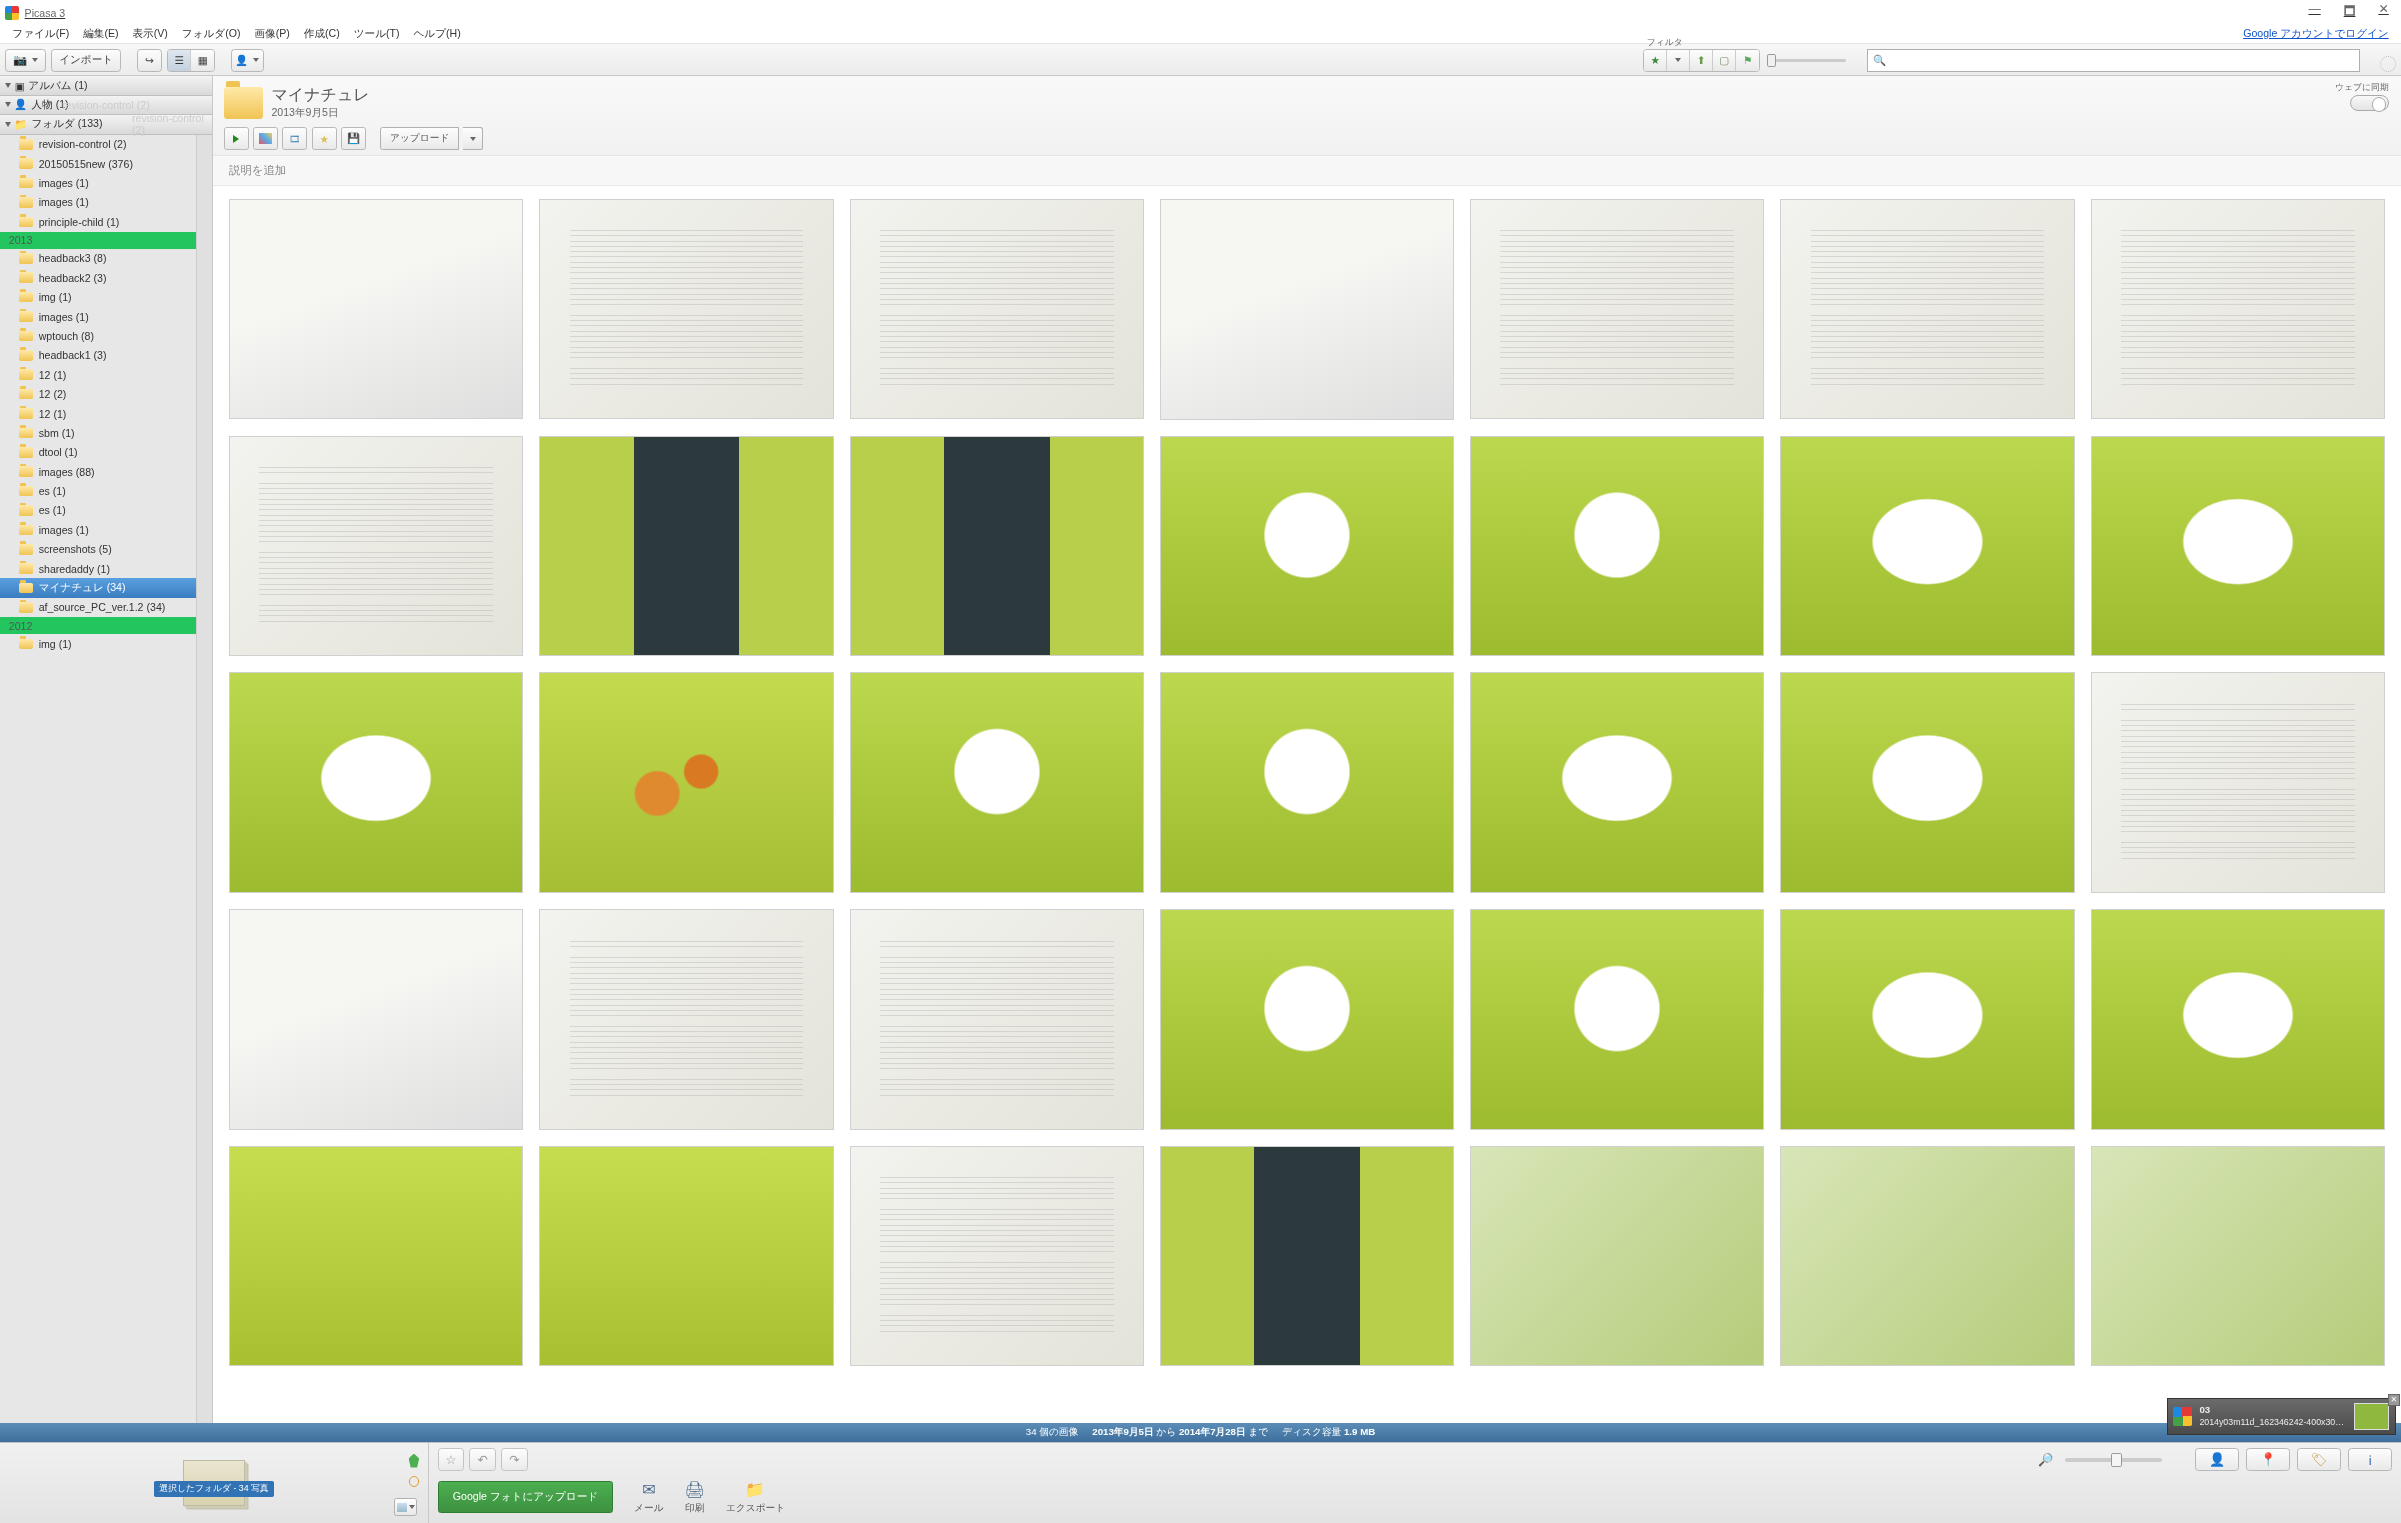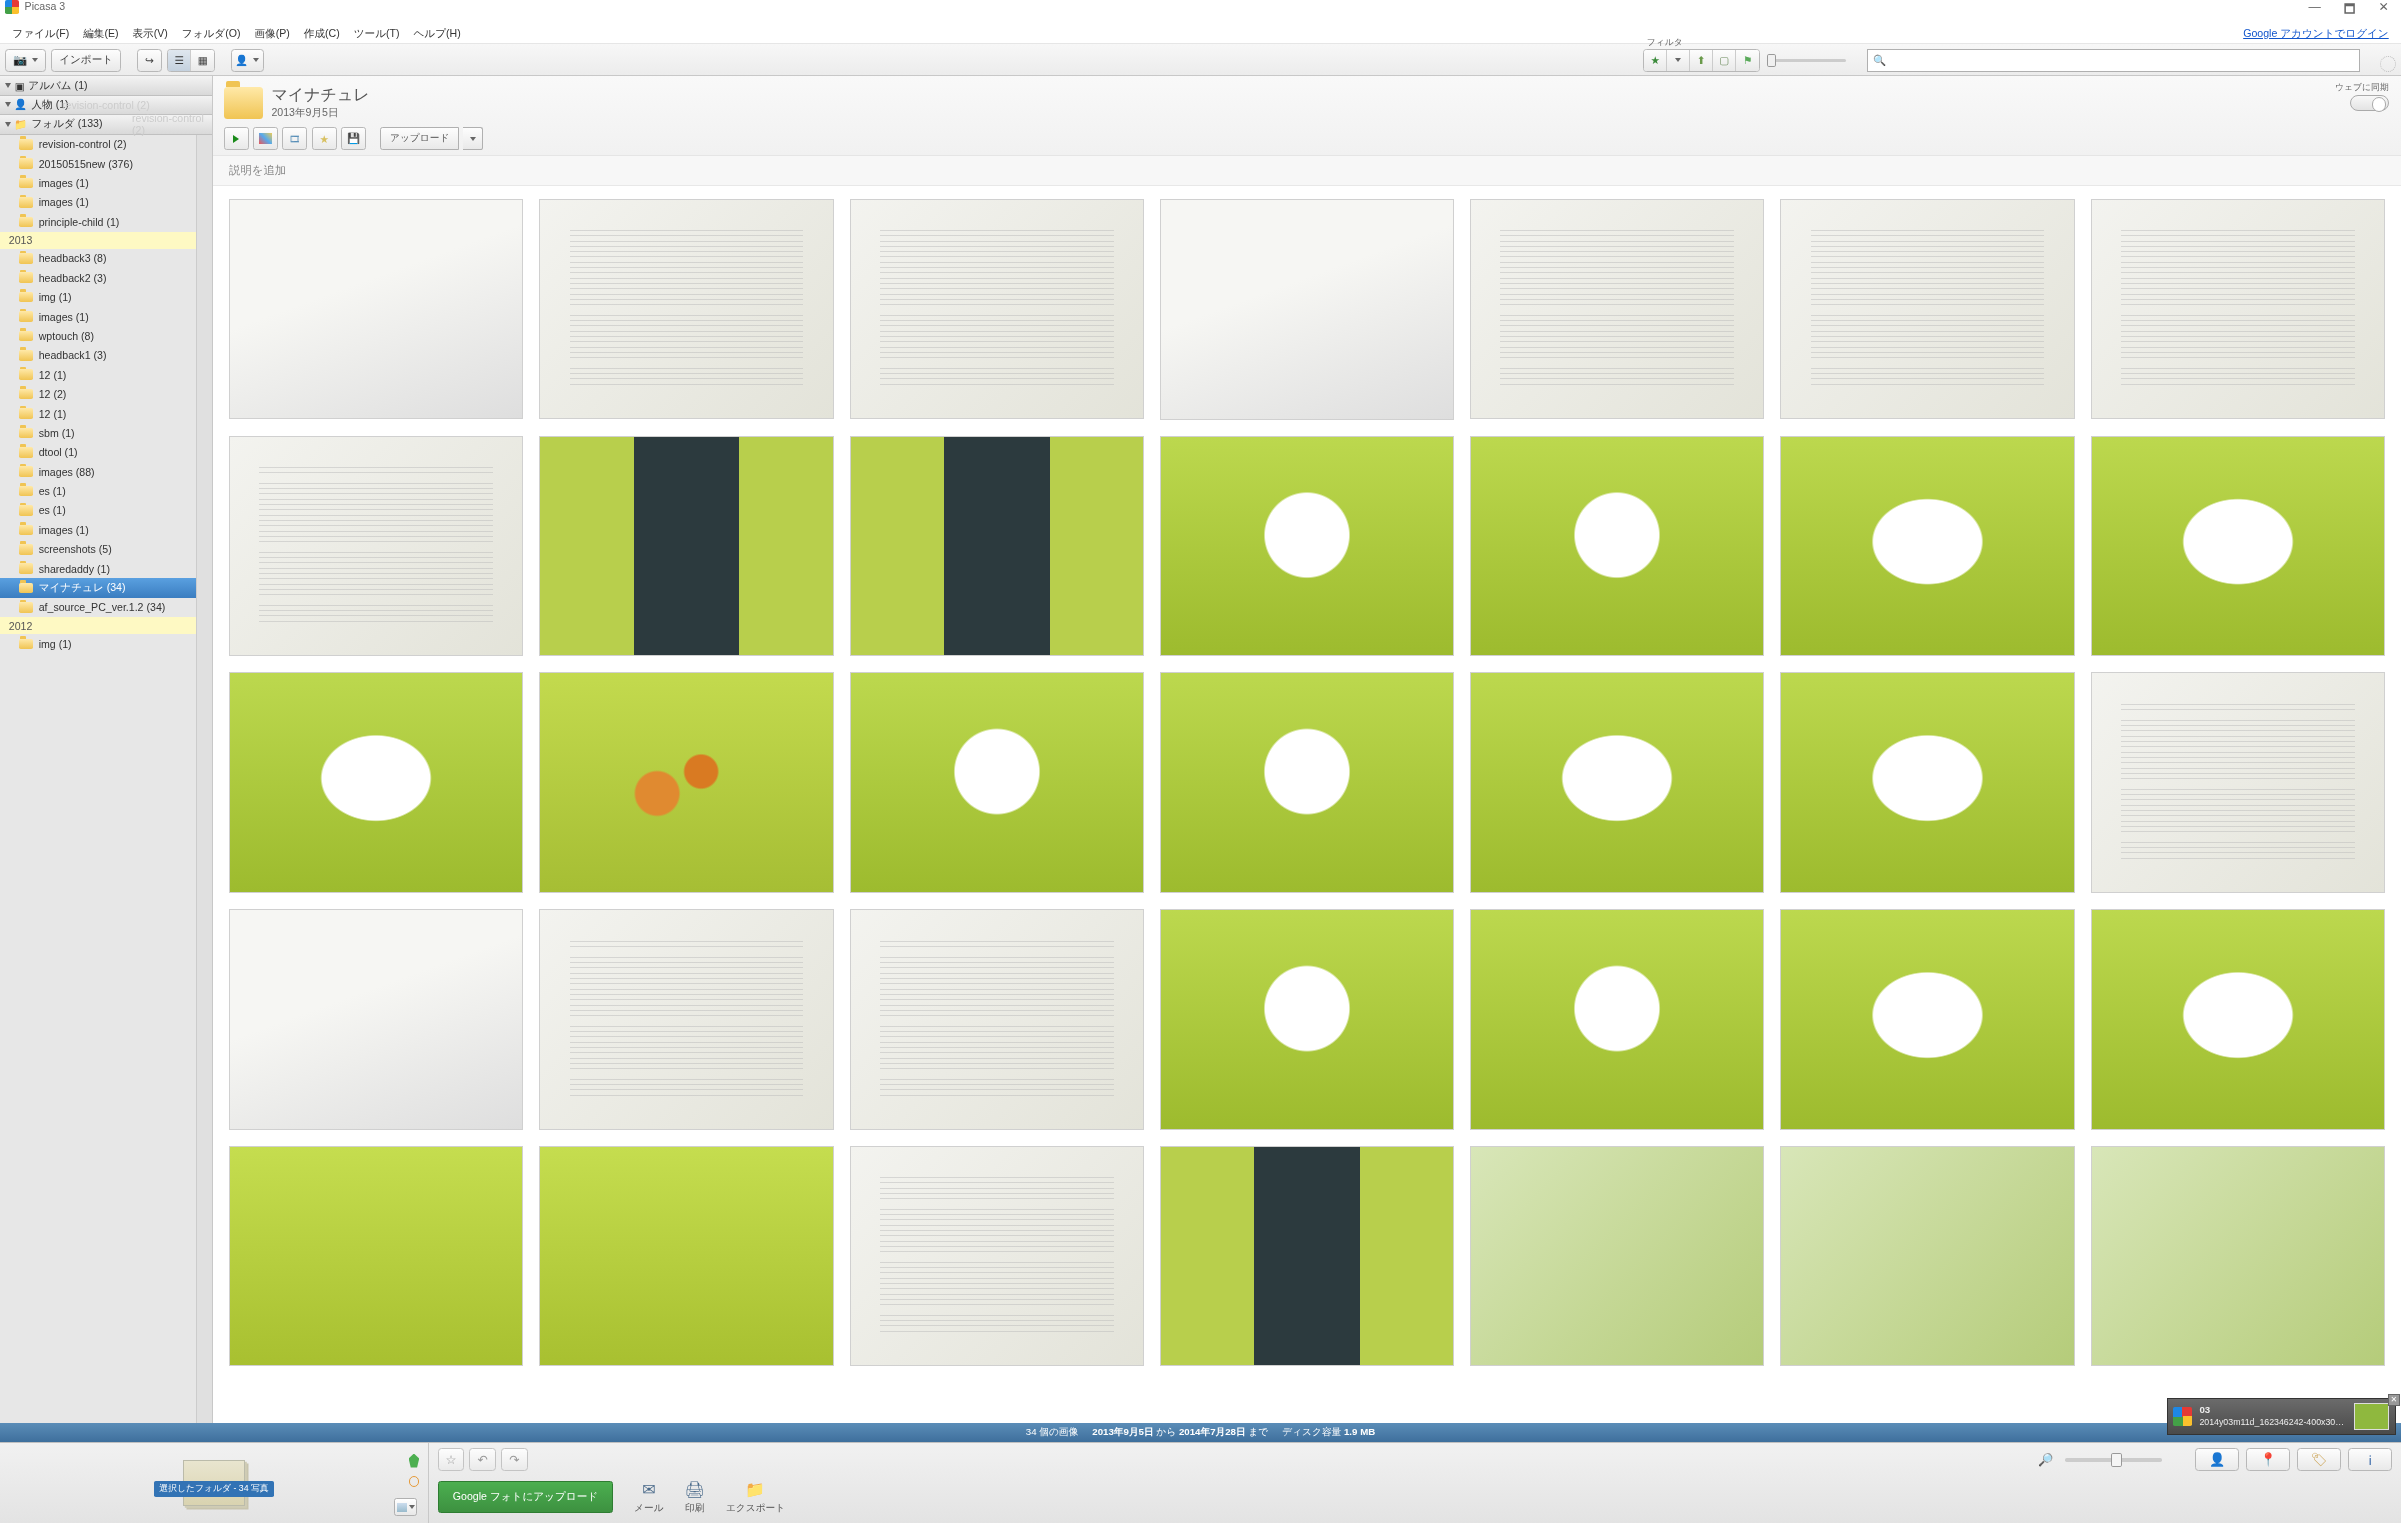--- a/index.html
+++ b/index.html
@@ -1,20 +1,20 @@
 <!DOCTYPE html>
 <html style="font-size:14px"><head>
 <meta charset="utf-8">
 <style>
 * { margin: 0; padding: 0; box-sizing: border-box; font-family: "Meiryo UI", "MS PGothic", sans-serif; }
 html, body { width: 100%; height: 100%; overflow: hidden; background: #fff; }
 body { display: flex; flex-direction: column; font-size: 10.6px; color: #333; }
 
 
-.titlebar { height: 25px; display: flex; padding: 0 5.3px; background: #fff; }
+.titlebar { height: 25px; display: flex; align-items: center; padding: 0 5.3px; background: #fff; text-decoration: underline; }
 .titlebar .app-icon { width: 14px; height: 14px; margin-right: 5.3px; background: conic-gradient(#e53935 0 90deg,#fbc02d 90deg 180deg,#43a047 180deg 270deg,#1e88e5 270deg 360deg); border-radius: 1.8px; }
 .titlebar .title { color: #666; font-size: 10.6px; flex: 1; }
 .win-controls { display: flex; gap: 23px; padding-right: 7px; color: #666; font-size: 12.3px; }
 .win-controls span { cursor: default; }
 
 
 .menubar { height: 19.4px; display: flex; align-items: center; padding: 0 5.3px; background: #fff; border-bottom: 0.9px solid #e6e6e6; }
 .menubar .menu-item { padding: 1.8px 7px; font-size: 10.6px; color: #333; text-align: right; }
 .menubar .spacer { flex: 1; }
 .menubar .login-link { color: #1155cc; text-decoration: underline; font-size: 10.6px; padding-right: 7px; }
@@ -43,21 +43,21 @@
 
 
 .main { flex: 1; display: flex; overflow: hidden; }
 
 
 .sidebar { width: 213px; background: #e7e7e7; display: flex; flex-direction: column; border-right: 0.9px solid #c8c8c8; }
 .sidebar-tree { flex: 1; overflow-y: auto; overflow-x: hidden; }
 .sb-header { height: 19.4px; display: flex; align-items: center; padding: 0 5.3px; background: linear-gradient(#f3f3f3,#d9d9d9); border-bottom: 0.9px solid #c0c0c0; gap: 3.5px; font-size: 10.6px; color: #333; }
 .sb-header .arrow { width: 0; height: 0; border-left: 3.5px solid transparent; border-right: 3.5px solid transparent; border-top: 5.3px solid #666; }
 .sb-header .hdr-icon { font-size: 10.6px; }
-.sb-year { padding: 2.6px 8.8px; font-size: 10.6px; color: #555; background: #fef9c3; }
+.sb-year { padding: 2.6px 8.8px; font-size: 10.6px; color: #555; background: #22c55e; }
 .sb-item { height: 19.4px; display: flex; align-items: center; padding-left: 19.4px; gap: 5.3px; font-size: 10.6px; color: #333; cursor: default; }
 .sb-item.selected { background: linear-gradient(#5aa0e0,#3a7dc0); color: #fff; }
 .sb-item .folder-icon { width: 14px; height: 10.6px; background: linear-gradient(#ffe9a8,#f0c453); border-radius: 1.8px; position: relative; flex-shrink: 0; }
 .sb-item .folder-icon::before { content: ""; position: absolute; top: -2.6px; left: 0.9px; width: 6.2px; height: 2.6px; background: #f0c453; border-radius: 0.9px 0.9px 0 0; }
 .sb-item.selected .folder-icon { background: linear-gradient(#ffe9a8,#f0c453); }
 .sidebar-scroll-marker { width: 16px; background: #e0e0e0; border-left: 0.9px solid #ccc; position: relative; }
 .sidebar-body { display: flex; flex: 1; overflow: hidden; }
 
 
 .content { flex: 1; display: flex; flex-direction: column; background: #fff; overflow: hidden; }

